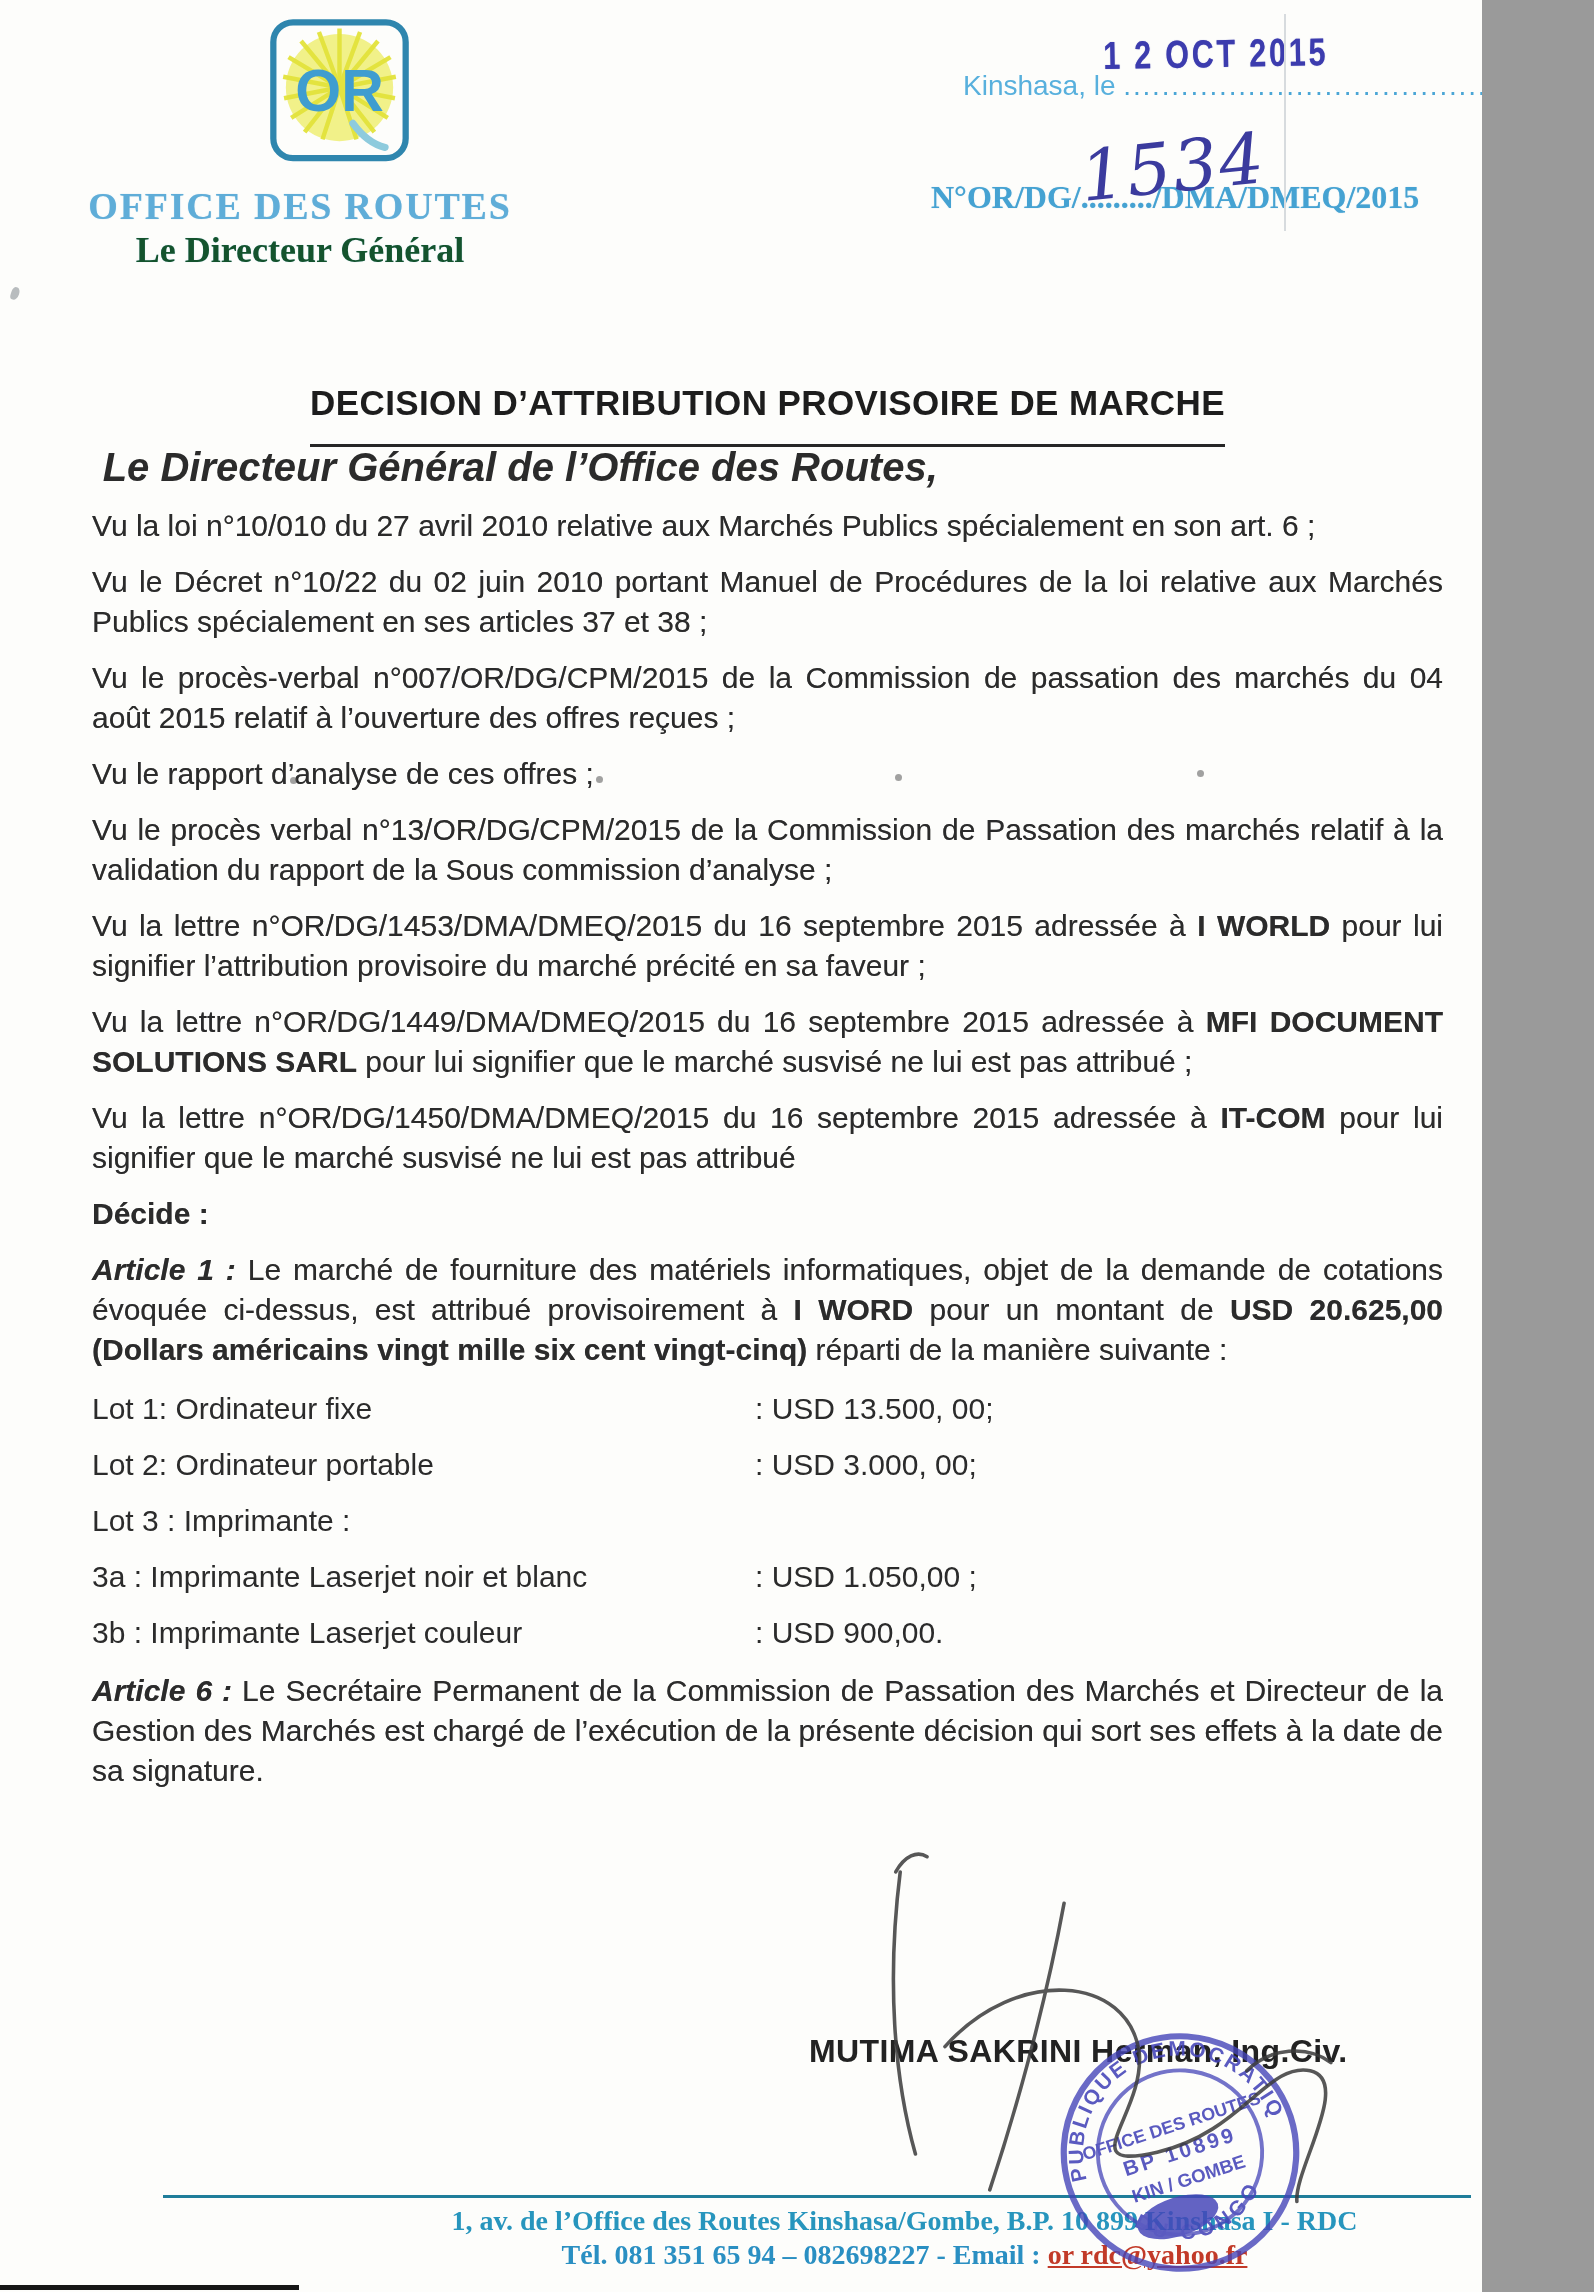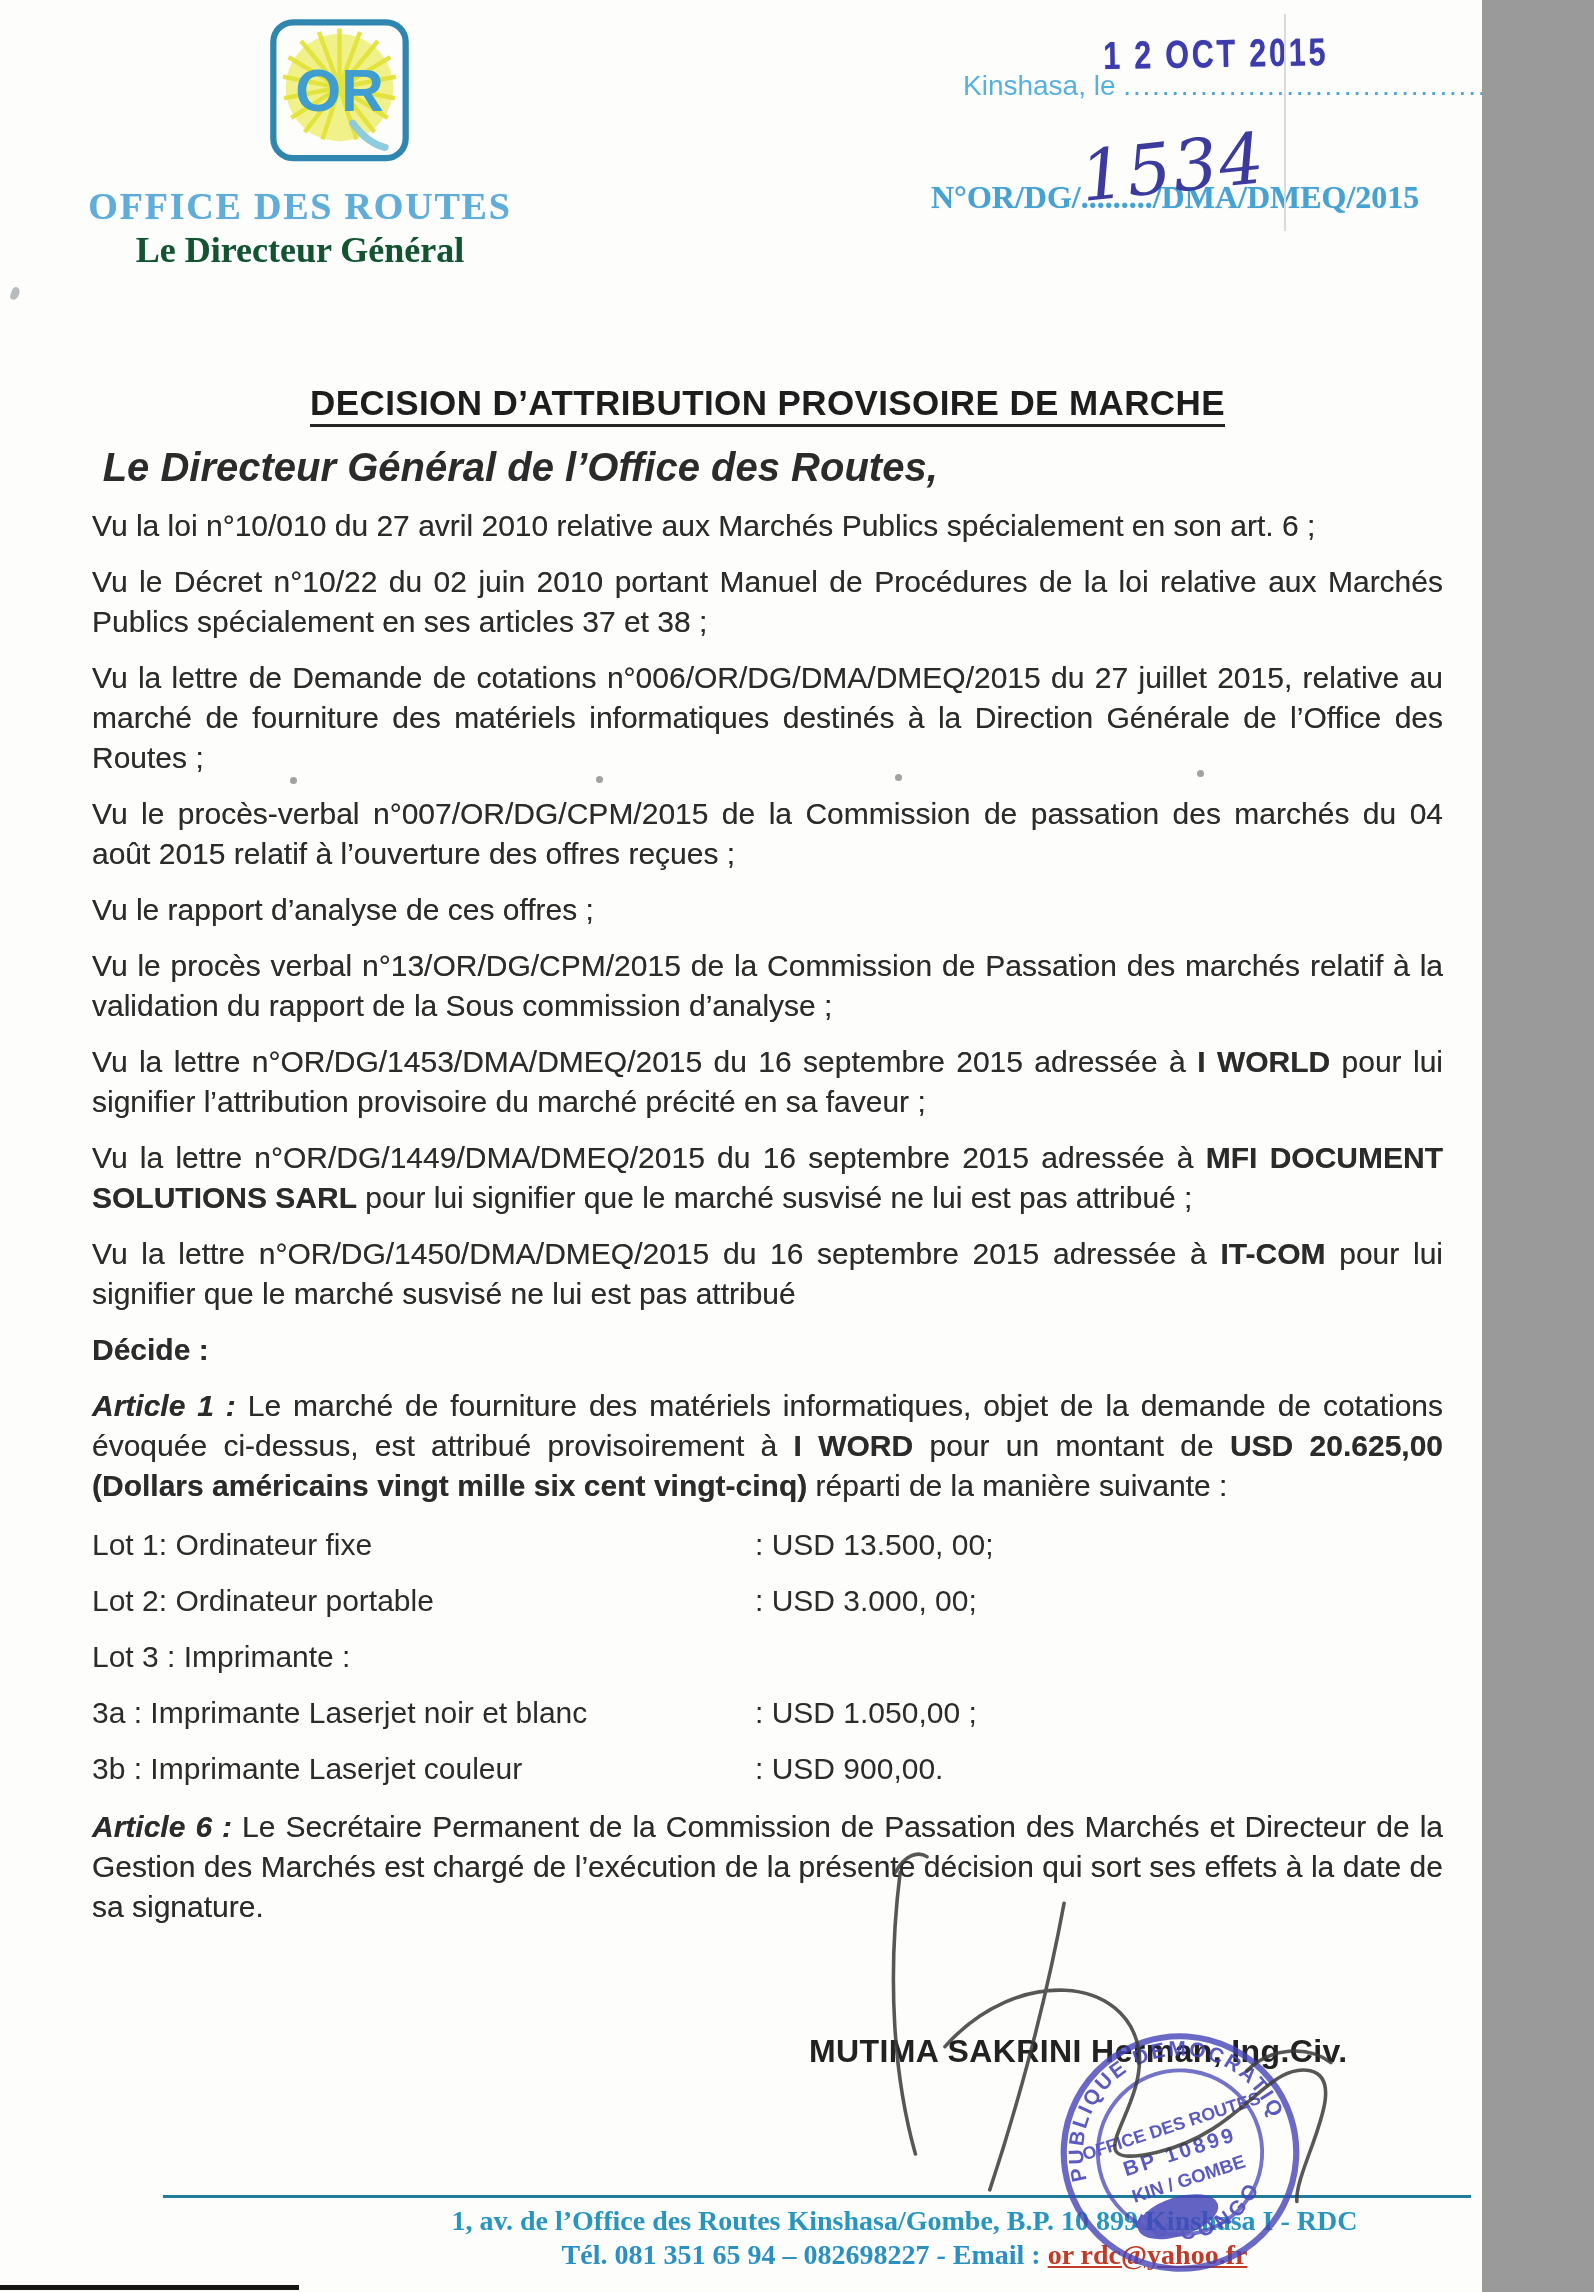--- a/index.html
+++ b/index.html
@@ -49,21 +49,21 @@
     font-size:70px;color:#3b3b9e;
     transform:rotate(-6deg);transform-origin:left bottom;
     letter-spacing:1.8px;
   }
   
   .text-block{position:absolute;left:92px;top:383px;width:1351px;}
   .doc-title{
     margin:0 0 21.5px 0;text-align:center;
     font-size:35px;font-weight:bold;color:#1d1d1d;letter-spacing:0.4px;
   }
-  .doc-title .u{border-bottom:3.6px solid #262626;padding-bottom:2px;}
+  .doc-title .u{border-bottom:3.6px solid #262626;padding-bottom:22px;}
   .subtitle{
     margin:0 0 16px 10.7px;font-size:40px;font-weight:bold;font-style:italic;
   }
   .para{
     margin:0 0 16px 0;font-size:30px;line-height:40px;
     text-align:justify;text-align-last:left;
     text-shadow:0 0 0.5px rgba(40,40,40,.55);
   }
   .b{font-weight:bold;}
   .bi{font-weight:bold;font-style:italic;}
@@ -145,21 +145,20 @@
   <div class="ref-number">1534</div>
 
   <div class="text-block">
     <h1 class="doc-title"><span class="u">DECISION D’ATTRIBUTION PROVISOIRE DE MARCHE</span></h1>
 
     <p class="subtitle">Le Directeur Général de l’Office des Routes,</p>
 
     <div>
         <p class="para"><span>Vu la loi n°10/010 du 27 avril 2010 relative aux Marchés Publics spécialement en son art. 6 ;</span></p>
         <p class="para"><span>Vu le Décret n°10/22 du 02 juin 2010 portant Manuel de Procédures de la loi relative aux Marchés Publics spécialement en ses articles 37 et 38 ;</span></p>
-        <p class="para"><span>Vu la lettre de Demande de cotations n°006/OR/DG/DMA/DMEQ/2015 du 27 juillet 2015, relative au marché de fourniture des matériels informatiques destinés à la Direction Générale de l’Office des Routes ;</span></p>
         <p class="para"><span>Vu le procès-verbal n°007/OR/DG/CPM/2015 de la Commission de passation des marchés du 04 août 2015 relatif à l’ouverture des offres reçues ;</span></p>
         <p class="para"><span>Vu le rapport d’analyse de ces offres ;</span></p>
         <p class="para"><span>Vu le procès verbal n°13/OR/DG/CPM/2015 de la Commission de Passation des marchés relatif à la validation du rapport de la Sous commission d’analyse ;</span></p>
         <p class="para"><span>Vu la lettre n°OR/DG/1453/DMA/DMEQ/2015 du 16 septembre 2015 adressée à </span><span class="b">I WORLD</span><span> pour lui signifier l’attribution provisoire du marché précité en sa faveur ;</span></p>
         <p class="para"><span>Vu la lettre n°OR/DG/1449/DMA/DMEQ/2015 du 16 septembre 2015 adressée à </span><span class="b">MFI DOCUMENT SOLUTIONS SARL</span><span> pour lui signifier que le marché susvisé ne lui est pas attribué ;</span></p>
         <p class="para"><span>Vu la lettre n°OR/DG/1450/DMA/DMEQ/2015 du 16 septembre 2015 adressée à </span><span class="b">IT-COM</span><span> pour lui signifier que le marché susvisé ne lui est pas attribué</span></p>
       </div>
 
     <p class="para b">Décide :</p>
 

